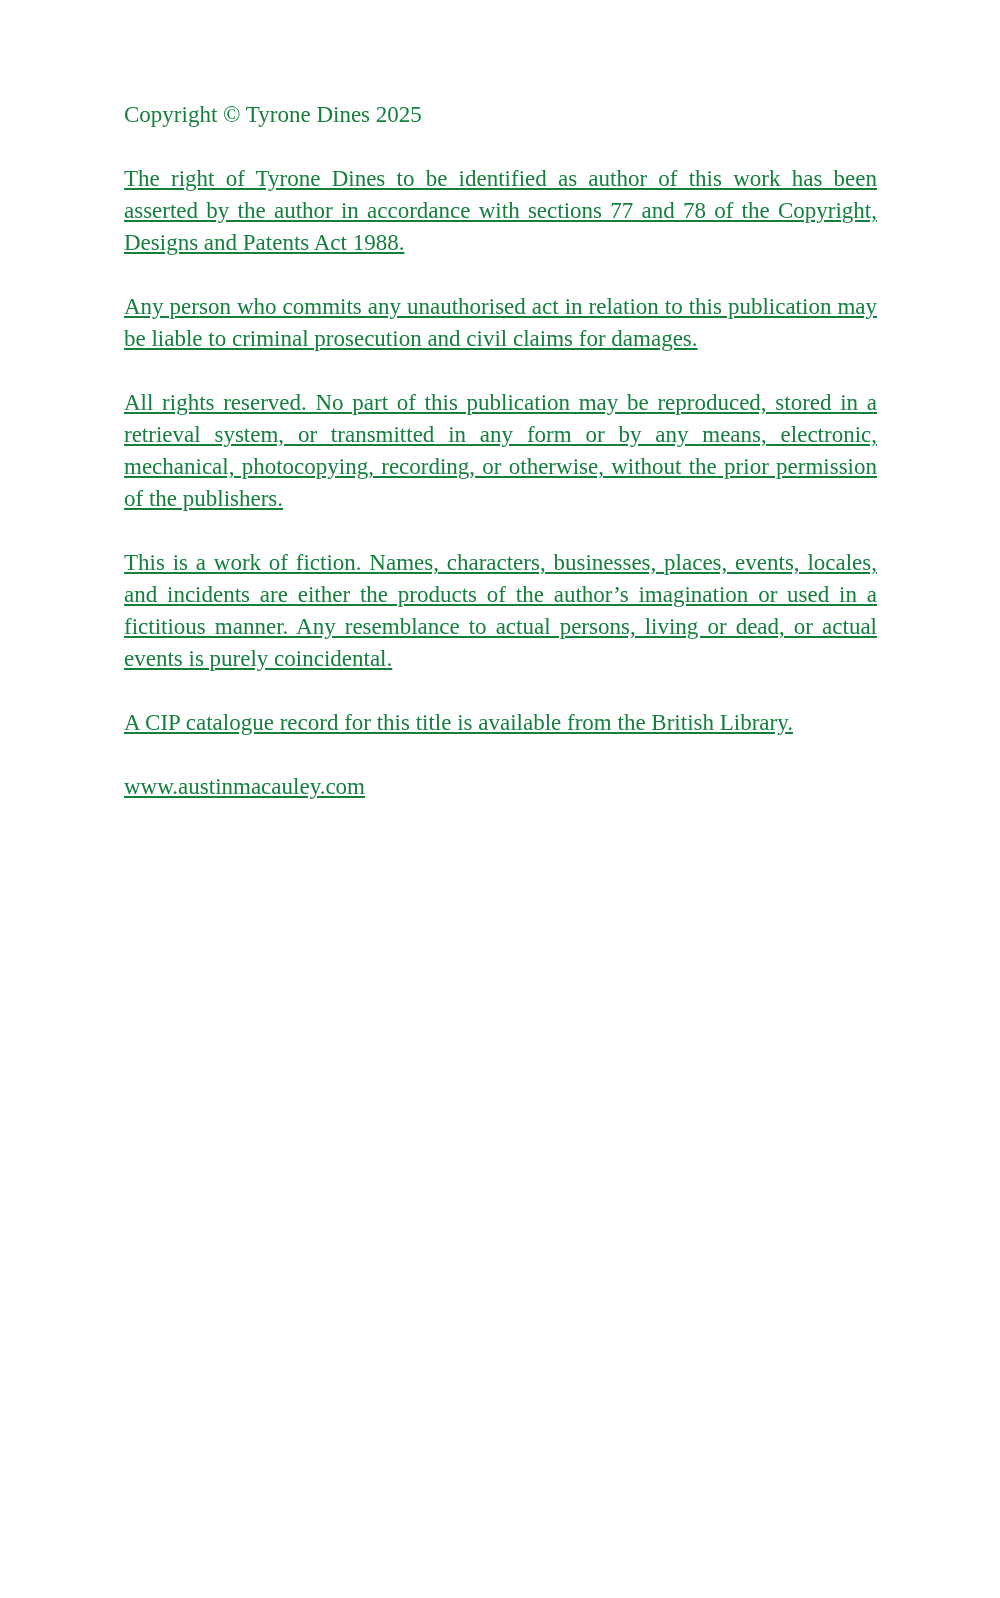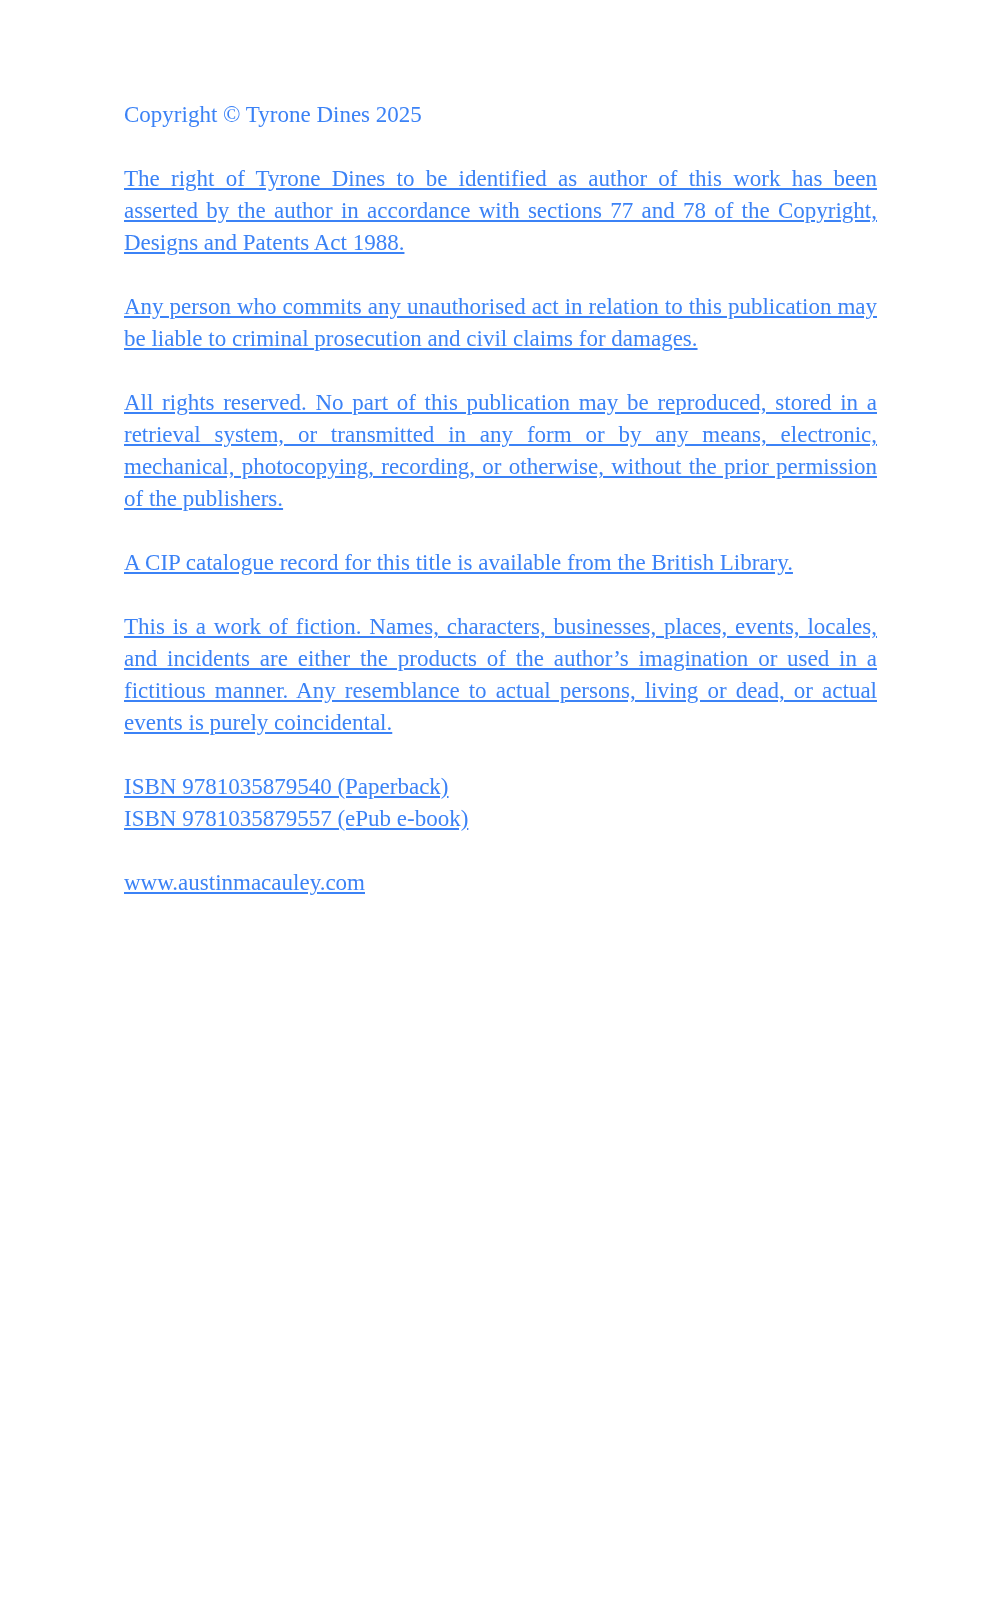--- a/index.html
+++ b/index.html
@@ -15,21 +15,21 @@
     overflow: hidden;
   }
   .text-block {
     position: absolute;
     left: 124px;
     top: 99px;
     width: 753px;
     font-family: "Liberation Serif", "DejaVu Serif", serif;
     font-size: 23px;
     line-height: 32px;
-    color: #3b82f6;
+    color: #15803d;
   }
   .text-block p {
     margin: 0;
     padding: 0;
   }
   .para {
     margin-top: 32px !important;
     text-decoration: underline;
   }
   .justify {
@@ -48,26 +48,22 @@
   <div class="text-block">
 
     <p>Copyright © Tyrone Dines 2025</p>
 
     <p class="para justify">The right of Tyrone Dines to be identified as author of this work has been asserted by the author in accordance with sections 77 and 78 of the Copyright, Designs and Patents Act 1988.</p>
 
     <p class="para justify">Any person who commits any unauthorised act in relation to this publication may be liable to criminal prosecution and civil claims for damages.</p>
 
     <p class="para justify">All rights reserved. No part of this publication may be reproduced, stored in a retrieval system, or transmitted in any form or by any means, electronic, mechanical, photocopying, recording, or otherwise, without the prior permission of the publishers.</p>
 
+    <p class="para justify">This is a work of fiction. Names, characters, businesses, places, events, locales, and incidents are either the products of the author’s imagination or used in a fictitious manner. Any resemblance to actual persons, living or dead, or actual events is purely coincidental.</p>
+
     <p class="para justify">A CIP catalogue record for this title is available from the British Library.</p>
 
-    <p class="para justify">This is a work of fiction. Names, characters, businesses, places, events, locales, and incidents are either the products of the author’s imagination or used in a fictitious manner. Any resemblance to actual persons, living or dead, or actual events is purely coincidental.</p>
-
-    <div class="para">
-      <p>ISBN 9781035879540 (Paperback)</p>
-      <p>ISBN 9781035879557 (ePub e-book)</p>
-    </div>
 
     <p class="para">www.austinmacauley.com</p>
 
 
   </div>
 </div>
 
 </body></html>

